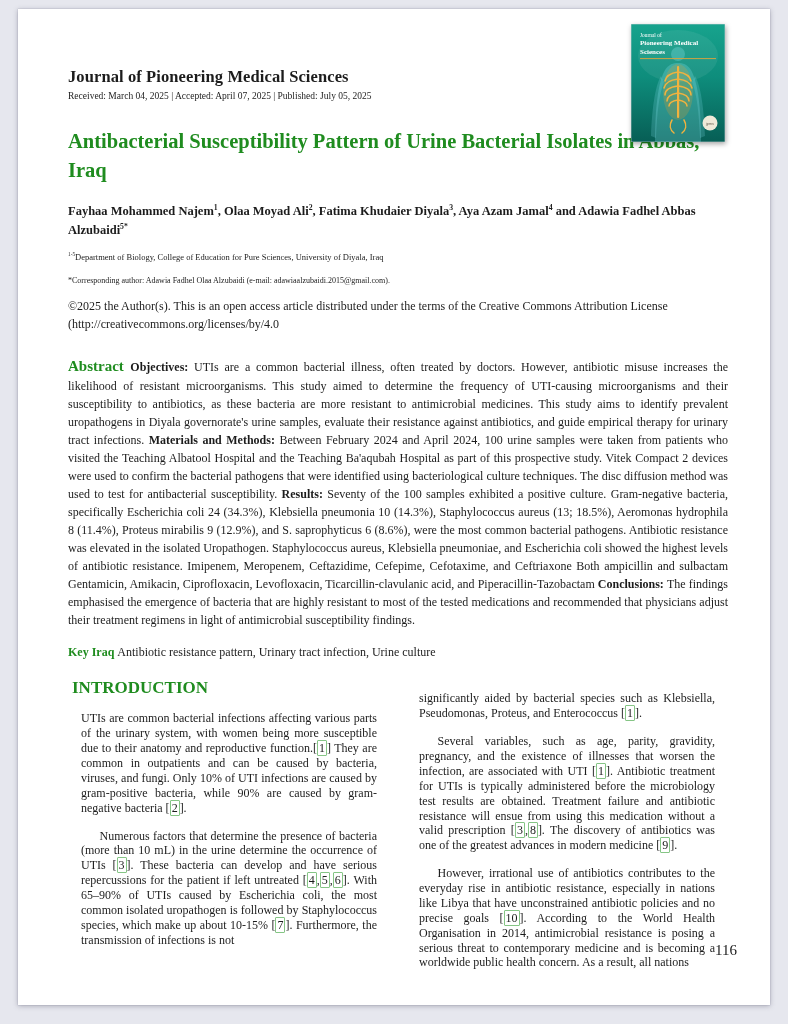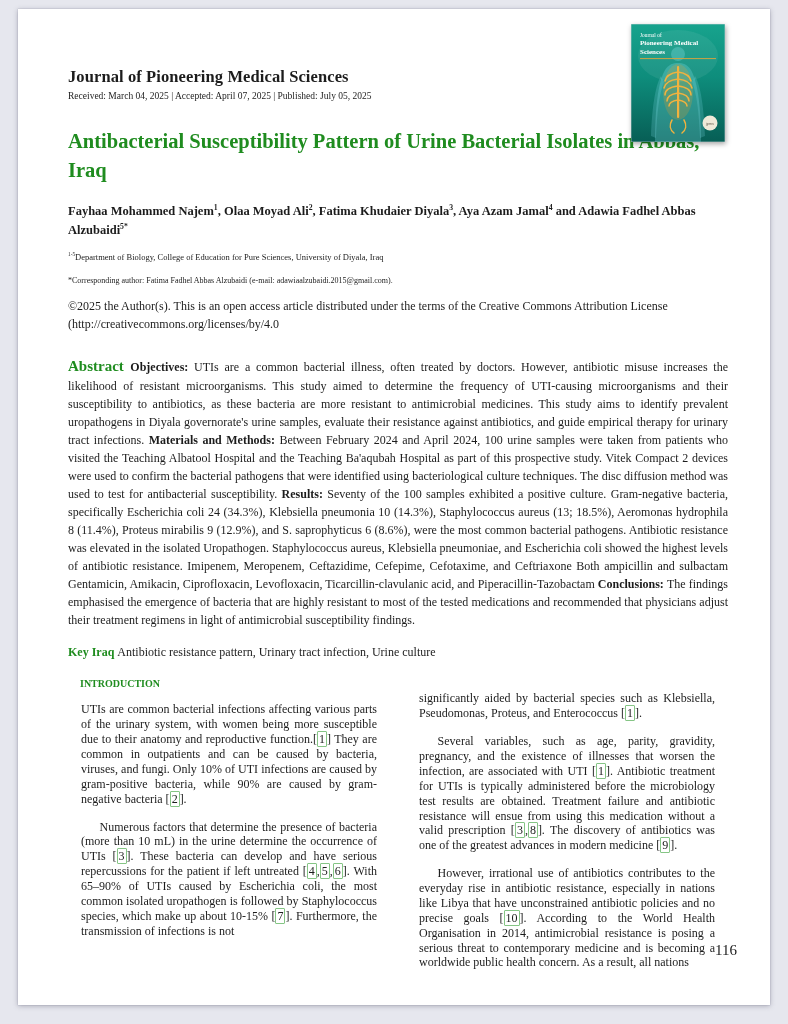--- a/index.html
+++ b/index.html
@@ -40,21 +40,21 @@
   
   .abstract{margin:22px 0 0 0;font-size:12px;line-height:1.5;text-align:justify;}
   .abstract .seg-greenbold{font-size:15px;}
   .keywords{margin:16px 0 0 0;font-size:12px;}
   .seg-bold{font-weight:bold;}
   .seg-greenbold{font-weight:bold;color:var(--green);}
   .seg-link{color:inherit;text-decoration:none;cursor:pointer;}
   
   .columns{margin-top:18px;display:flex;gap:16px;}
   .col{flex:1;min-width:0;}
-  .section-heading{margin:0 0 3px 12px;font-size:10px;font-weight:bold;color:var(--green);}
+  .section-heading{margin:0 0 3px 4px;font-size:17px;font-weight:bold;color:var(--green);}
   .body-para{margin:13px;font-size:12px;line-height:1.24;text-align:justify;}
   .body-para.indent{text-indent:1.55em;}
   .cite{border:1px solid var(--cite);padding:0 1px;border-radius:1px;cursor:pointer;}
   
   .page-number{position:absolute;top:933px;right:33px;font-size:15px;}
 </style>
 </head>
 <body>
 
 <div class="page">
@@ -64,21 +64,21 @@
       <h1 class="journal-name">Journal of Pioneering Medical Sciences</h1>
       <div class="dates">Received: March 04, 2025 | Accepted: April 07, 2025 | Published: July 05, 2025</div>
     </header>
 
     <h2 class="article-title">Antibacterial Susceptibility Pattern of Urine Bacterial Isolates in Abbas, Iraq</h2>
 
     <div class="authors"><span>Fayhaa Mohammed Najem</span><sup>1</sup><span>, Olaa Moyad Ali</span><sup>2</sup><span>, Fatima Khudaier Diyala</span><sup>3</sup><span>, Aya Azam Jamal</span><sup>4</sup><span> and Adawia Fadhel Abbas Alzubaidi</span><sup>5*</sup></div>
 
     <div class="affiliation"><sup>1-5</sup><span>Department of Biology, College of Education for Pure Sciences, University of Diyala, Iraq</span></div>
 
-    <div class="corresponding"><span>*Corresponding author: Fatima Fadhel Abbas Alzubaidi (e-mail: </span><span class="seg-link">adawiaalzubaidi.2015@gmail.com</span><span>).</span></div>
+    <div class="corresponding"><span>*Corresponding author: Adawia Fadhel Olaa Alzubaidi (e-mail: </span><span class="seg-link">adawiaalzubaidi.2015@gmail.com</span><span>).</span></div>
 
     <div class="license">
       <div>©2025 the Author(s). This is an open access article distributed under the terms of the Creative Commons Attribution License</div>
       <div><span class="seg-link">(http://creativecommons.org/licenses/by/4.0</span></div>
     </div>
 
     <p class="abstract"><span class="seg-greenbold">Abstract </span><span class="seg-bold">Objectives: </span><span>UTIs are a common bacterial illness, often treated by doctors. However, antibiotic misuse increases the likelihood of resistant microorganisms. This study aimed to determine the frequency of UTI-causing microorganisms and their susceptibility to antibiotics, as these bacteria are more resistant to antimicrobial medicines. This study aims to identify prevalent uropathogens in Diyala governorate's urine samples, evaluate their resistance against antibiotics, and guide empirical therapy for urinary tract infections. </span><span class="seg-bold">Materials and Methods: </span><span>Between February 2024 and April 2024, 100 urine samples were taken from patients who visited the Teaching Albatool Hospital and the Teaching Ba'aqubah Hospital as part of this prospective study. Vitek Compact 2 devices were used to confirm the bacterial pathogens that were identified using bacteriological culture techniques. The disc diffusion method was used to test for antibacterial susceptibility. </span><span class="seg-bold">Results: </span><span>Seventy of the 100 samples exhibited a positive culture. Gram-negative bacteria, specifically Escherichia coli 24 (34.3%), Klebsiella pneumonia 10 (14.3%), Staphylococcus aureus (13; 18.5%), Aeromonas hydrophila 8 (11.4%), Proteus mirabilis 9 (12.9%), and S. saprophyticus 6 (8.6%), were the most common bacterial pathogens. Antibiotic resistance was elevated in the isolated Uropathogen. Staphylococcus aureus, Klebsiella pneumoniae, and Escherichia coli showed the highest levels of antibiotic resistance. Imipenem, Meropenem, Ceftazidime, Cefepime, Cefotaxime, and Ceftriaxone Both ampicillin and sulbactam Gentamicin, Amikacin, Ciprofloxacin, Levofloxacin, Ticarcillin-clavulanic acid, and Piperacillin-Tazobactam </span><span class="seg-bold">Conclusions: </span><span>The findings emphasised the emergence of bacteria that are highly resistant to most of the tested medications and recommended that physicians adjust their treatment regimens in light of antimicrobial susceptibility findings.</span></p>
 
     <p class="keywords"><span class="seg-greenbold">Key Iraq </span><span>Antibiotic resistance pattern, Urinary tract infection, Urine culture</span></p>
 

